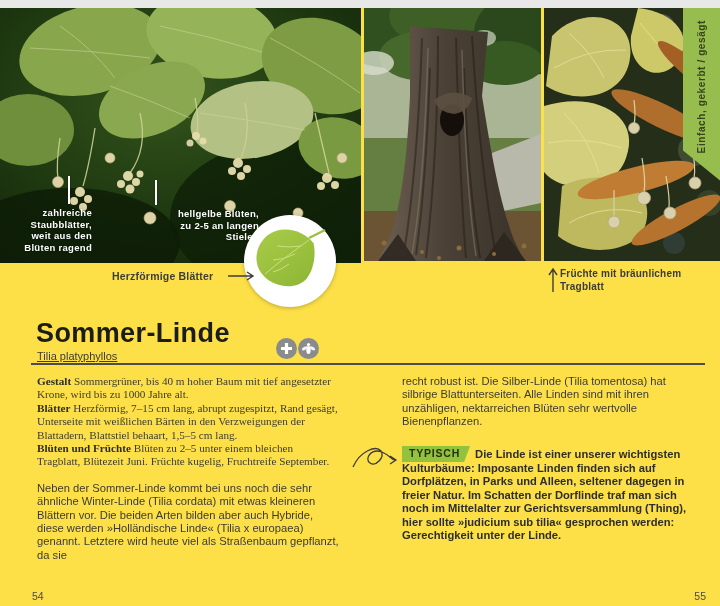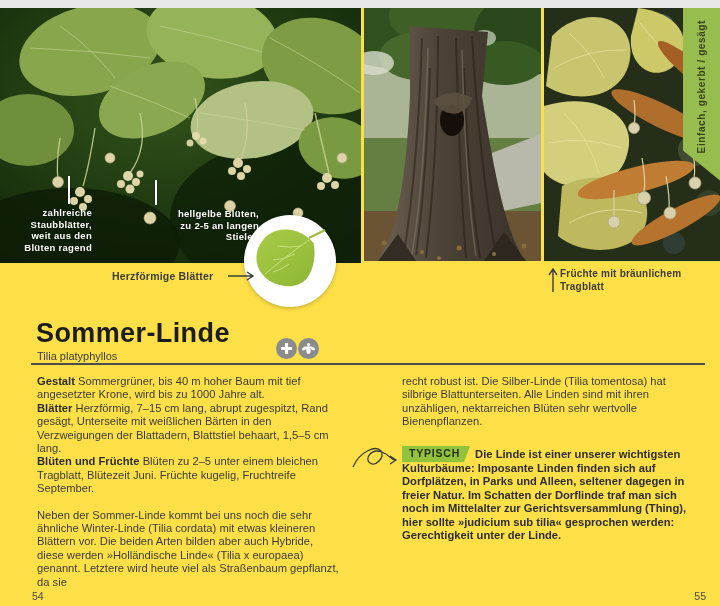--- a/index.html
+++ b/index.html
@@ -54,34 +54,34 @@
   .caption { position:absolute; font-size:10.5px; font-weight:bold; color:#3c3c3b; letter-spacing:0.2px; }
   .caption-leaf { left:112px; top:262px; display:flex; align-items:center; gap:15px; }
   .caption-fruit { left:548px; top:259px; display:flex; gap:2px; font-size:10px; line-height:13px; }
   .caption-fruit .txt { font-weight:bold; }
 
   
   .title {
     position:absolute; left:36px; top:310px;
     font-size:27px; font-weight:bold; color:#1c1c1a; letter-spacing:0.4px;
   }
-  .subtitle { position:absolute; left:37px; top:342px; font-size:11px; color:#3b3b3a; }
+  .subtitle { position:absolute; left:37px; top:342px; font-size:11px; color:#3b3b3a;text-decoration:underline; }
   .badge {
     position:absolute; top:330px; width:21px; height:21px; border-radius:50%;
     background:#8a8b8d; display:flex; align-items:center; justify-content:center;
   }
   .badge-plus { left:276px; }
   .badge-bee  { left:298px; }
   .divider { position:absolute; left:31px; top:355px; width:674px; height:2px; background:#4c4c4b; }
 
   
   .col { position:absolute; top:367px; width:302px; font-size:11.2px; line-height:13.4px; }
   .col-left  { left:37px; }
   .col-right { left:402px; }
-  .entry { margin:0; }
+  .entry { margin:0;font-family:Liberation Serif, serif; }
   .entry b { color:#2d2d2c; }
   .col-left .free-par { margin-top:13px; }
 
   .typisch { position:relative; margin-top:17px; font-weight:bold; color:#2d2d2c; }
   .tlabel {
     display:inline-block; background:#93c23d; color:#263012;
     font-size:10.5px; font-weight:bold; letter-spacing:0.8px;
     padding:1.5px 10px 1.5px 7px; margin-right:5px;
     clip-path:polygon(0 0, 100% 0, calc(100% - 6px) 100%, 0 100%);
   }

